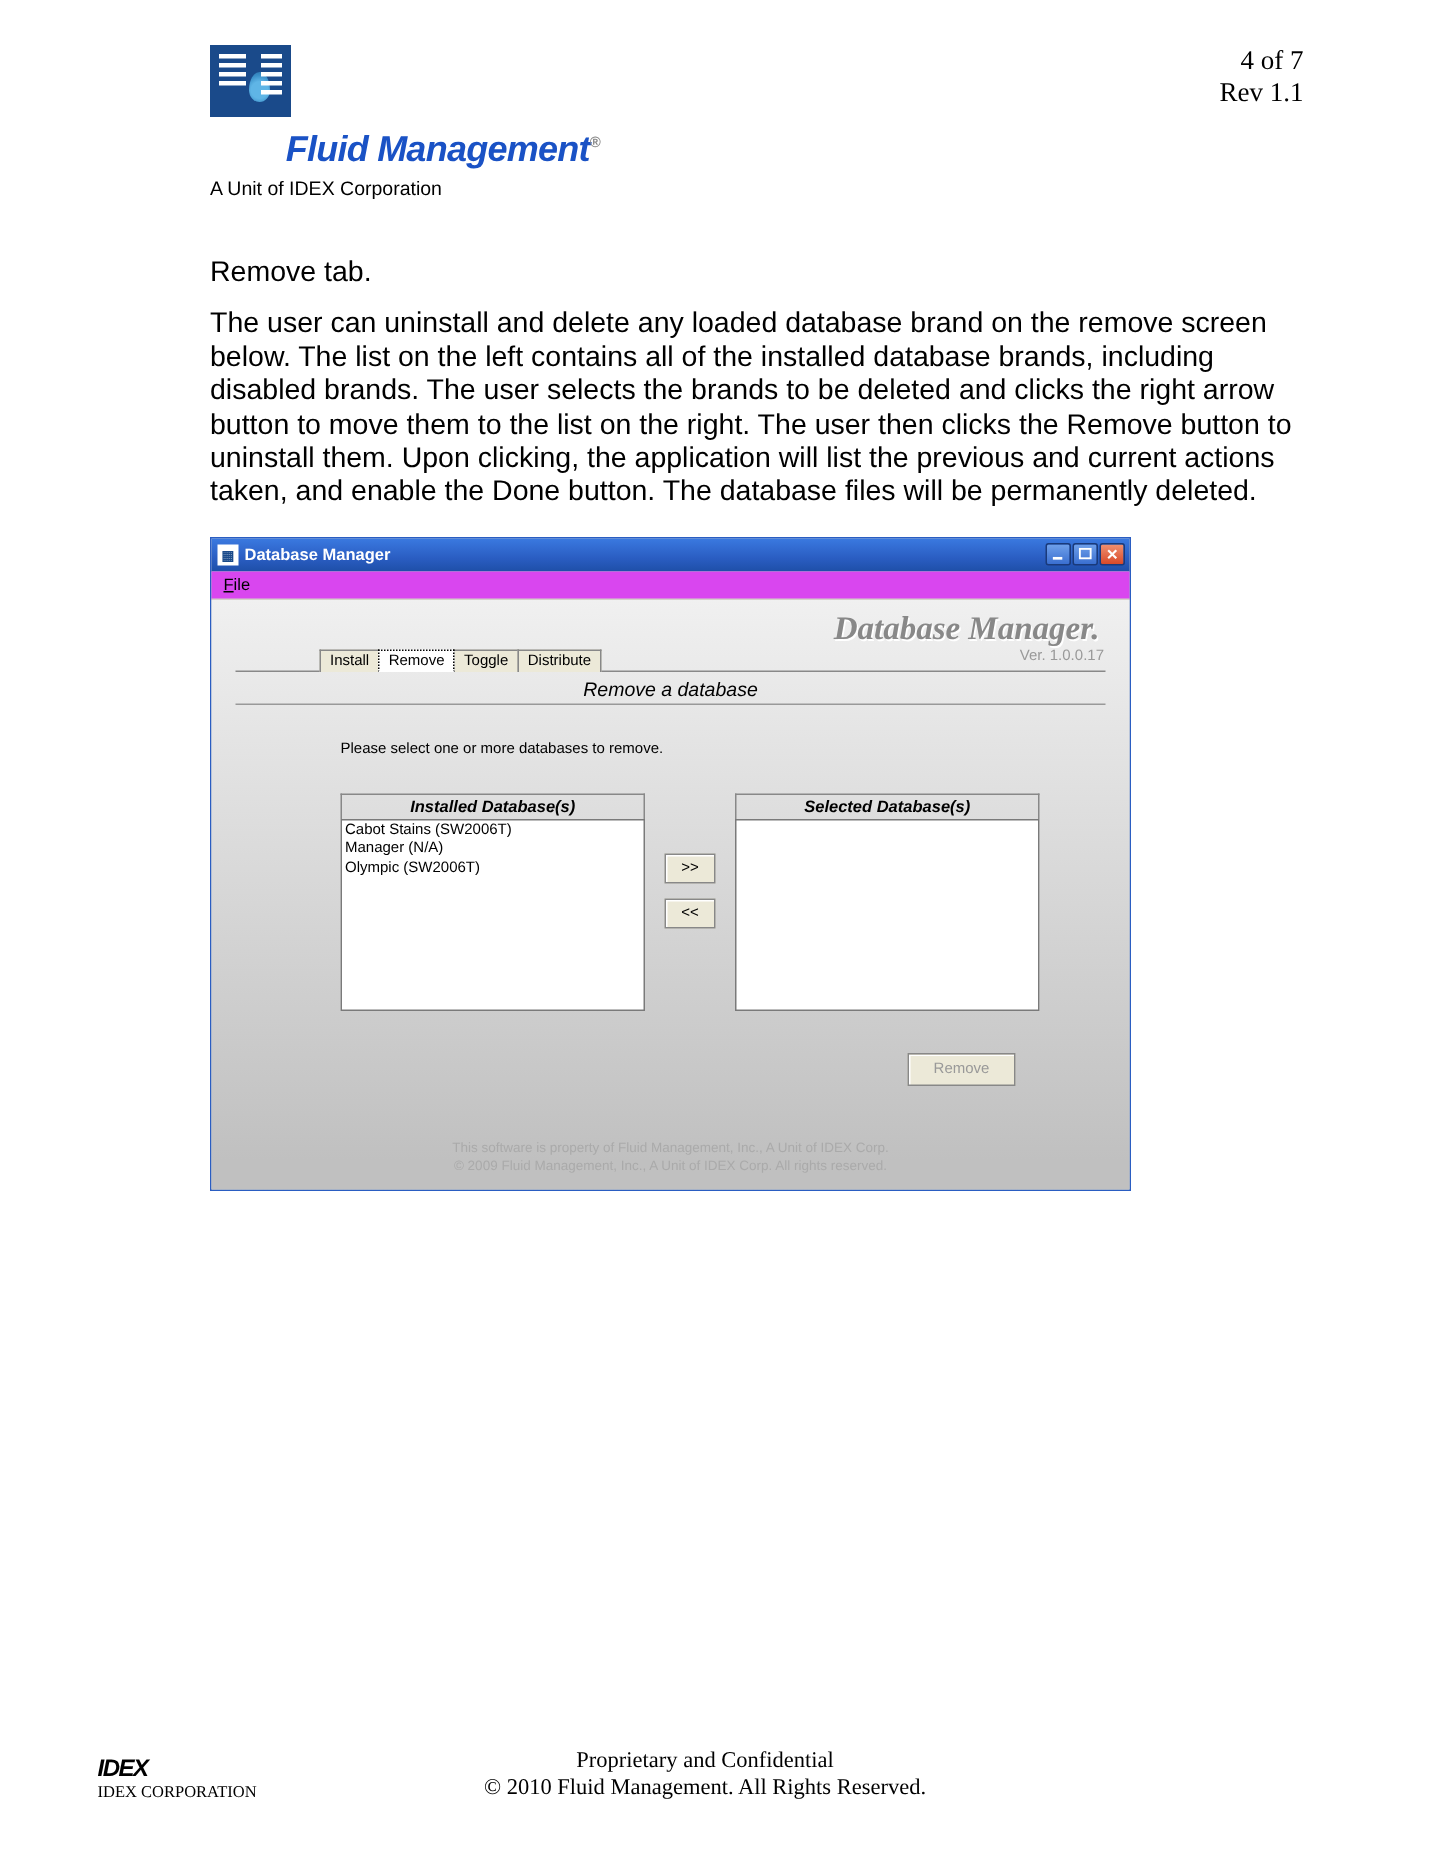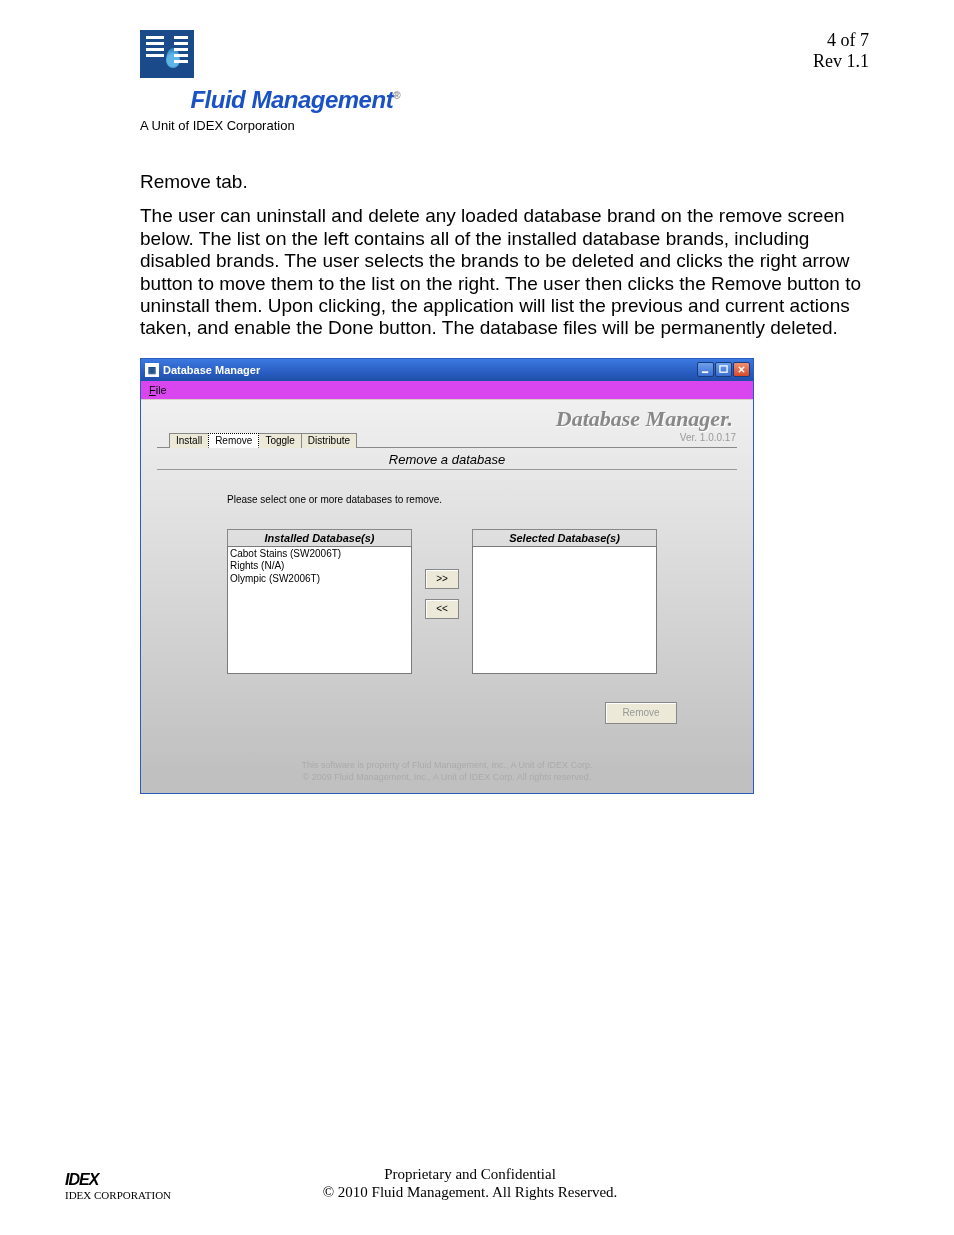--- a/index.html
+++ b/index.html
@@ -118,21 +118,21 @@
     font-size: 22px;
     color: #888;
     text-shadow: 1px 1px 0 #fff;
   }
   .app-ver {
     position: absolute;
     right: 17px; top: 32px;
     font-size: 10px; color: #999;
   }
   .tab-row {
-    padding: 32px 0 0 28px;
+    padding: 32px 0 0 72px;
     display: flex;
   }
   .tab {
     border: 1px solid #888;
     border-bottom: none;
     padding: 1px 6px;
     font-size: 10px;
     background: #ece9d8;
     margin-right: -1px;
     position: relative;
@@ -158,21 +158,21 @@
   .instr {
     margin-left: 70px;
     font-size: 10px;
     margin-bottom: 24px;
   }
   .lists-row {
     display: flex;
     align-items: flex-start;
     margin-left: 70px;
   }
-  .list-col { width: 185px; }
+  .list-col { width: 203px; }
   .list-head {
     text-align: center;
     font-style: italic;
     font-weight: bold;
     font-size: 11px;
     border: 1px solid #888;
     border-bottom: none;
     padding: 2px 0;
     background: transparent;
   }
@@ -329,21 +329,21 @@
         <div class="subtitle">Remove a database</div>
         <div class="divider"></div>
 
         <div class="instr">Please select one or more databases to remove.</div>
 
         <div class="lists-row">
           <div class="list-col">
             <div class="list-head">Installed Database(s)</div>
             <div class="list-box">
               <div>Cabot Stains (SW2006T)</div>
-              <div>Rights (N/A)</div>
+              <div>Manager (N/A)</div>
               <div>Olympic (SW2006T)</div>
             </div>
           </div>
           <div class="arrow-col">
             <div class="arrow-btn">&gt;&gt;</div>
             <div class="arrow-btn">&lt;&lt;</div>
           </div>
           <div class="list-col">
             <div class="list-head">Selected Database(s)</div>
             <div class="list-box"></div>

